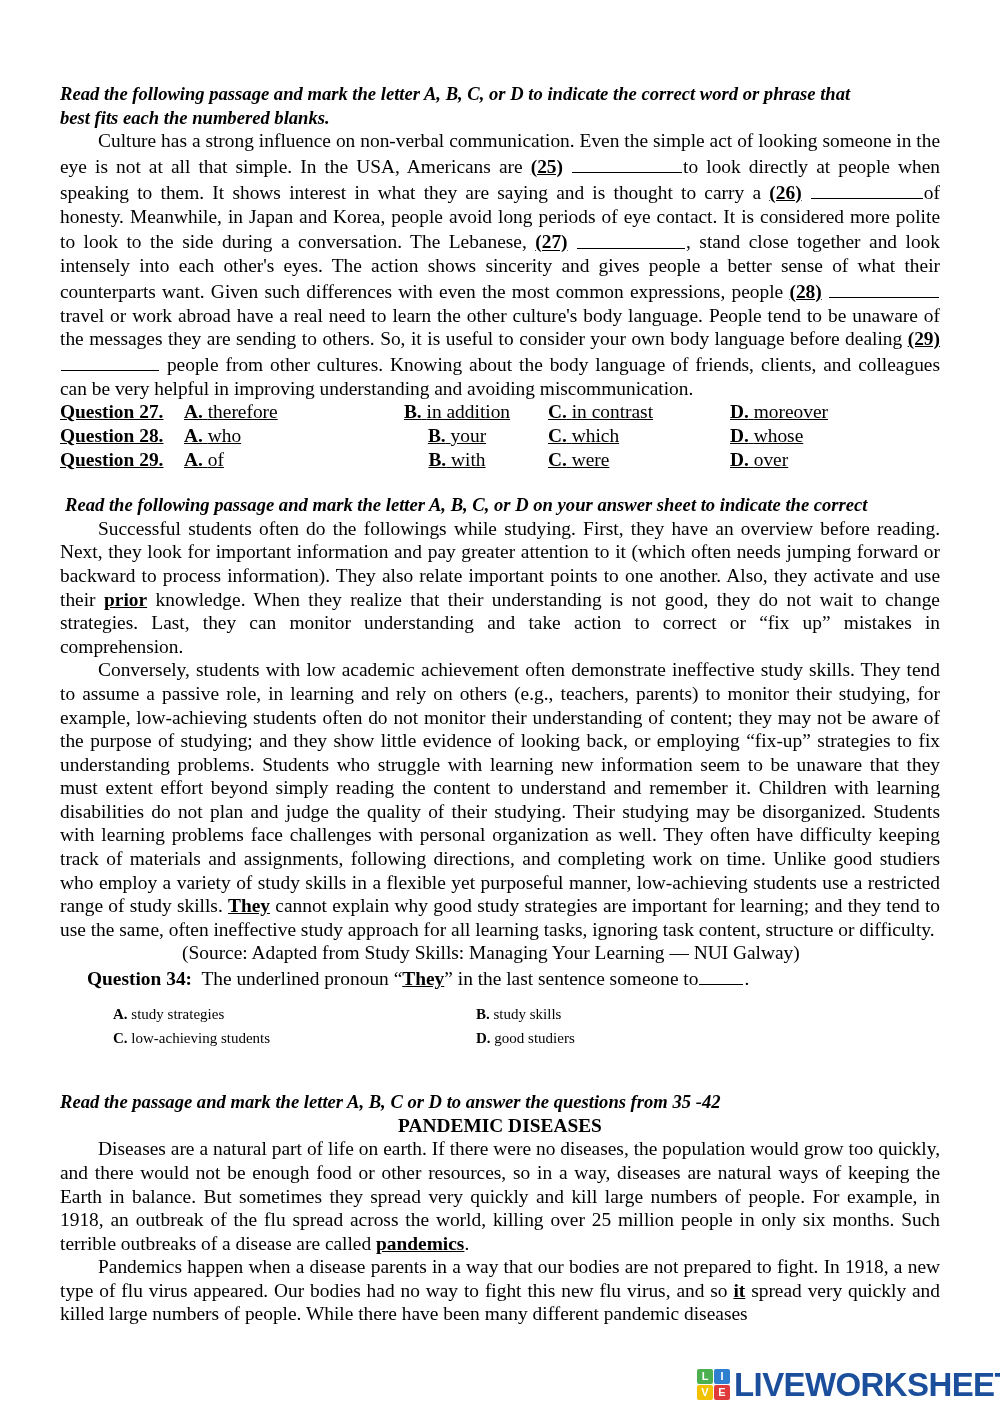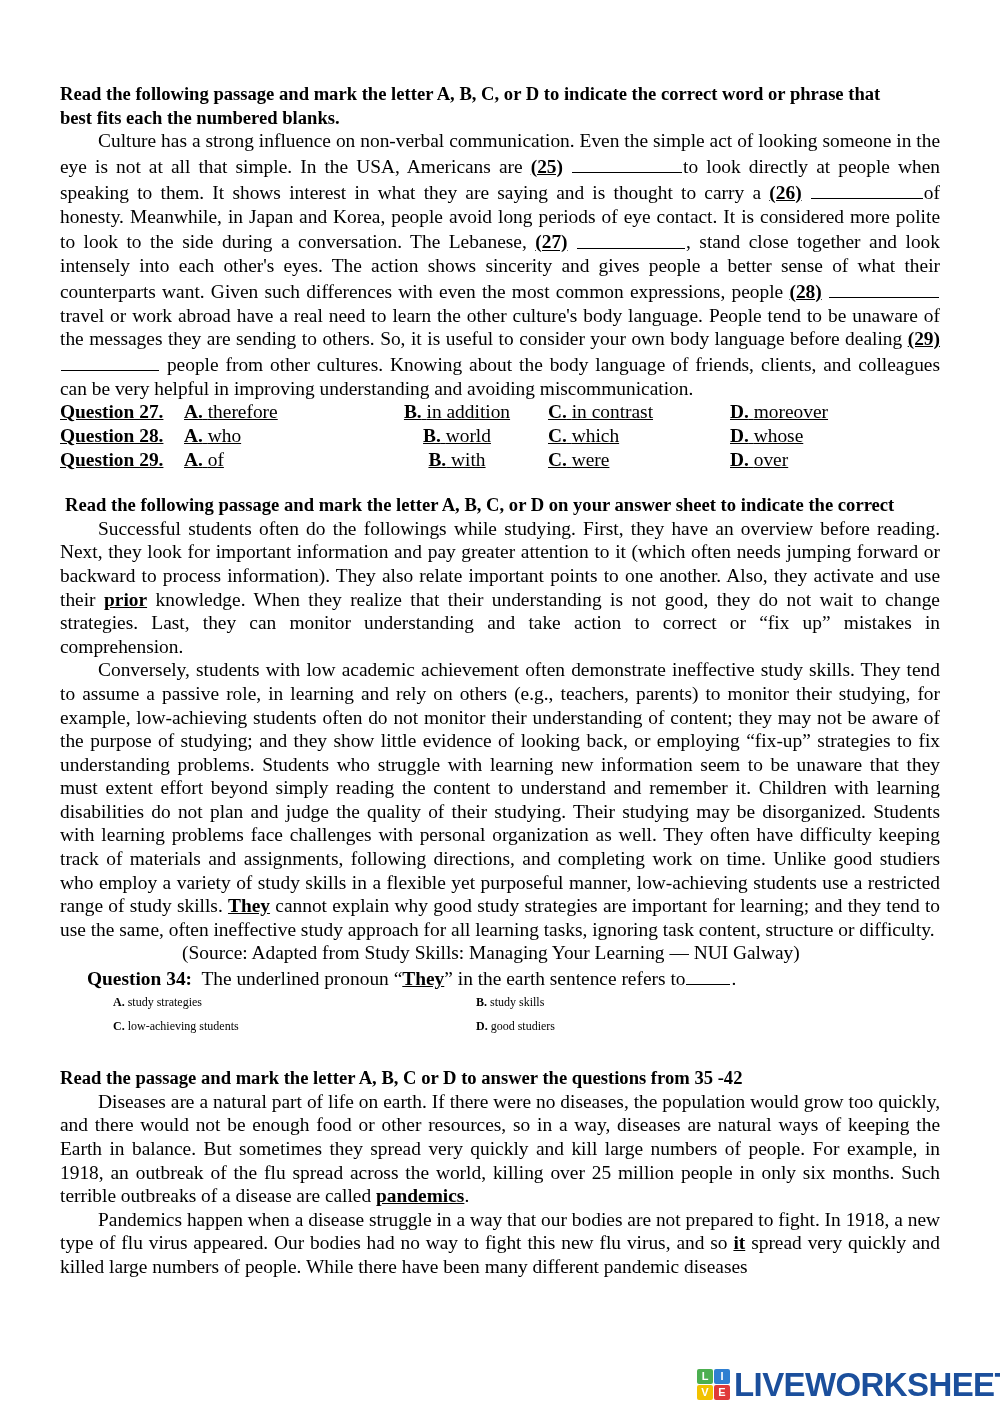--- a/index.html
+++ b/index.html
@@ -25,20 +25,21 @@
   }
   .content {
     position: absolute;
     left: 60px;
     top: 82px;
     width: 880px;
   }
 
   .instr {
     font-weight: bold;
+    font-style: italic;
     font-size: 18.6px;
     line-height: 23.5px;
     text-align: left;
     margin: 0;
   }
   .instr.indent-sp { text-indent: 5px; }
 
   p.body-par {
     margin: 0;
     font-size: 19.4px;
@@ -98,24 +99,24 @@
   }
 
   .q34-line {
     margin: 0;
     font-size: 19.4px;
     line-height: 23.6px;
   }
   .q34-label { font-weight: bold; margin-left: 27px; }
 
   .q34-opts {
-    margin: 0;
+    margin: 12px;
     padding: 0;
     border-collapse: collapse;
-    font-size: 12px;
+    font-size: 15px;
     line-height: 23.6px;
     margin-left: 53px;
   }
   .q34-opts td { padding: 0; vertical-align: top; white-space: nowrap; }
   .q34-col1 { width: 363px; }
 
   .title-center {
     text-align: center;
     font-weight: bold;
     font-size: 19.4px;
@@ -176,21 +177,21 @@
           <tr>
         <td class="col-qlabel">Question 27.</td>
         <td class="col-a"><span class="opt-letter">A.</span> <span>therefore</span></td>
         <td class="col-b"><span class="opt-letter">B.</span> <span>in addition</span></td>
         <td class="col-c"><span class="opt-letter">C.</span> <span>in contrast</span></td>
         <td class="col-d"><span class="opt-letter">D.</span> <span>moreover</span></td>
       </tr>
       <tr>
         <td class="col-qlabel">Question 28.</td>
         <td class="col-a"><span class="opt-letter">A.</span> <span>who</span></td>
-        <td class="col-b"><span class="opt-letter">B.</span> <span>world</span></td>
+        <td class="col-b"><span class="opt-letter">B.</span> <span>your</span></td>
         <td class="col-c"><span class="opt-letter">C.</span> <span>which</span></td>
         <td class="col-d"><span class="opt-letter">D.</span> <span>whose</span></td>
       </tr>
       <tr>
         <td class="col-qlabel">Question 29.</td>
         <td class="col-a"><span class="opt-letter">A.</span> <span>of</span></td>
         <td class="col-b"><span class="opt-letter">B.</span> <span>with</span></td>
         <td class="col-c"><span class="opt-letter">C.</span> <span>were</span></td>
         <td class="col-d"><span class="opt-letter">D.</span> <span>over</span></td>
       </tr>
@@ -202,42 +203,43 @@
     <div>
       <div class="instr indent-sp">Read the following passage and mark the letter A, B, C, or D on your answer sheet to indicate the correct</div>
     </div>
 
     <p class="body-par indent"><span>Successful students often do the followings while studying. First, they have an overview before reading. Next, they look for important information and pay greater attention to it (which often needs jumping forward or backward to process information). They also relate important points to one another. Also, they activate and use their</span> <b>prior</b> <span>knowledge. When they realize that their understanding is not good, they do not wait to change strategies. Last, they can monitor understanding and take action to correct or “fix up” mistakes in comprehension.</span></p>
 
     <p class="body-par indent"><span>Conversely, students with low academic achievement often demonstrate ineffective study skills. They tend to assume a passive role, in learning and rely on others (e.g., teachers, parents) to monitor their studying, for example, low-achieving students often do not monitor their understanding of content; they may not be aware of the purpose of studying; and they show little evidence of looking back, or employing “fix-up” strategies to fix understanding problems. Students who struggle with learning new information seem to be unaware that they must extent effort beyond simply reading the content to understand and remember it. Children with learning disabilities do not plan and judge the quality of their studying. Their studying may be disorganized. Students with learning problems face challenges with personal organization as well. They often have difficulty keeping track of materials and assignments, following directions, and completing work on time. Unlike good studiers who employ a variety of study skills in a flexible yet purposeful manner, low-achieving students use a restricted range of study skills.</span> <b>They</b> <span>cannot explain why good study strategies are important for learning; and they tend to use the same, often ineffective study approach for all learning tasks, ignoring task content, structure or difficulty.</span></p>
 
     <p class="source-line">(Source: Adapted from Study Skills: Managing Your Learning — NUI Galway)</p>
 
-    <p class="q34-line"><span class="q34-label">Question 34:</span>&nbsp; <span>The underlined pronoun “</span><b>They</b><span>” in the earth sentence refers to</span><span class="blank w-short"></span><span>.</span></p>
+    <p class="q34-line"><span class="q34-label">Question 34:</span>&nbsp; <span>The underlined pronoun “</span><b>They</b><span>” in the last sentence someone to</span><span class="blank w-short"></span><span>.</span></p>
 
     <table class="q34-opts">
       <tbody>
           <tr>
         <td class="q34-col1"><span class="opt-letter">A.</span> <span>study strategies</span></td>
         <td><span class="opt-letter">B.</span> <span>study skills</span></td>
       </tr>
       <tr>
         <td class="q34-col1"><span class="opt-letter">C.</span> <span>low-achieving students</span></td>
         <td><span class="opt-letter">D.</span> <span>good studiers</span></td>
       </tr>
     </tbody>
       </table>
 
     <div class="gap-lg"></div>
 
     <div class="instr">Read the passage and mark the letter A, B, C or D to answer the questions from 35 -42</div>
+    <div class="title-center">PANDEMIC DISEASES</div>
 
     <p class="body-par indent"><span>Diseases are a natural part of life on earth. If there were no diseases, the population would grow too quickly, and there would not be enough food or other resources, so in a way, diseases are natural ways of keeping the Earth in balance. But sometimes they spread very quickly and kill large numbers of people. For example, in 1918, an outbreak of the flu spread across the world, killing over 25 million people in only six months. Such terrible outbreaks of a disease are called</span> <span class="bu">pandemics</span><span>.</span></p>
 
-    <p class="body-par indent"><span>Pandemics happen when a disease struggle in a way that our bodies are not prepared to fight. In 1918, a new type of flu virus appeared. Our bodies had no way to fight this new flu virus, and so</span> <span class="bu">it</span> <span>spread very quickly and killed large numbers of people. While there have been many different pandemic diseases</span></p>
+    <p class="body-par indent"><span>Pandemics happen when a disease parents in a way that our bodies are not prepared to fight. In 1918, a new type of flu virus appeared. Our bodies had no way to fight this new flu virus, and so</span> <span class="bu">it</span> <span>spread very quickly and killed large numbers of people. While there have been many different pandemic diseases</span></p>
 
   </div>
 
   <div class="logo">
     <div class="logo-tiles">
       <div class="logo-tile" style="background: rgb(76, 175, 80);">L</div>
       <div class="logo-tile" style="background: rgb(47, 127, 209);">I</div>
       <div class="logo-tile" style="background: rgb(242, 194, 0);">V</div>
       <div class="logo-tile" style="background: rgb(224, 58, 58);">E</div>
     </div>

